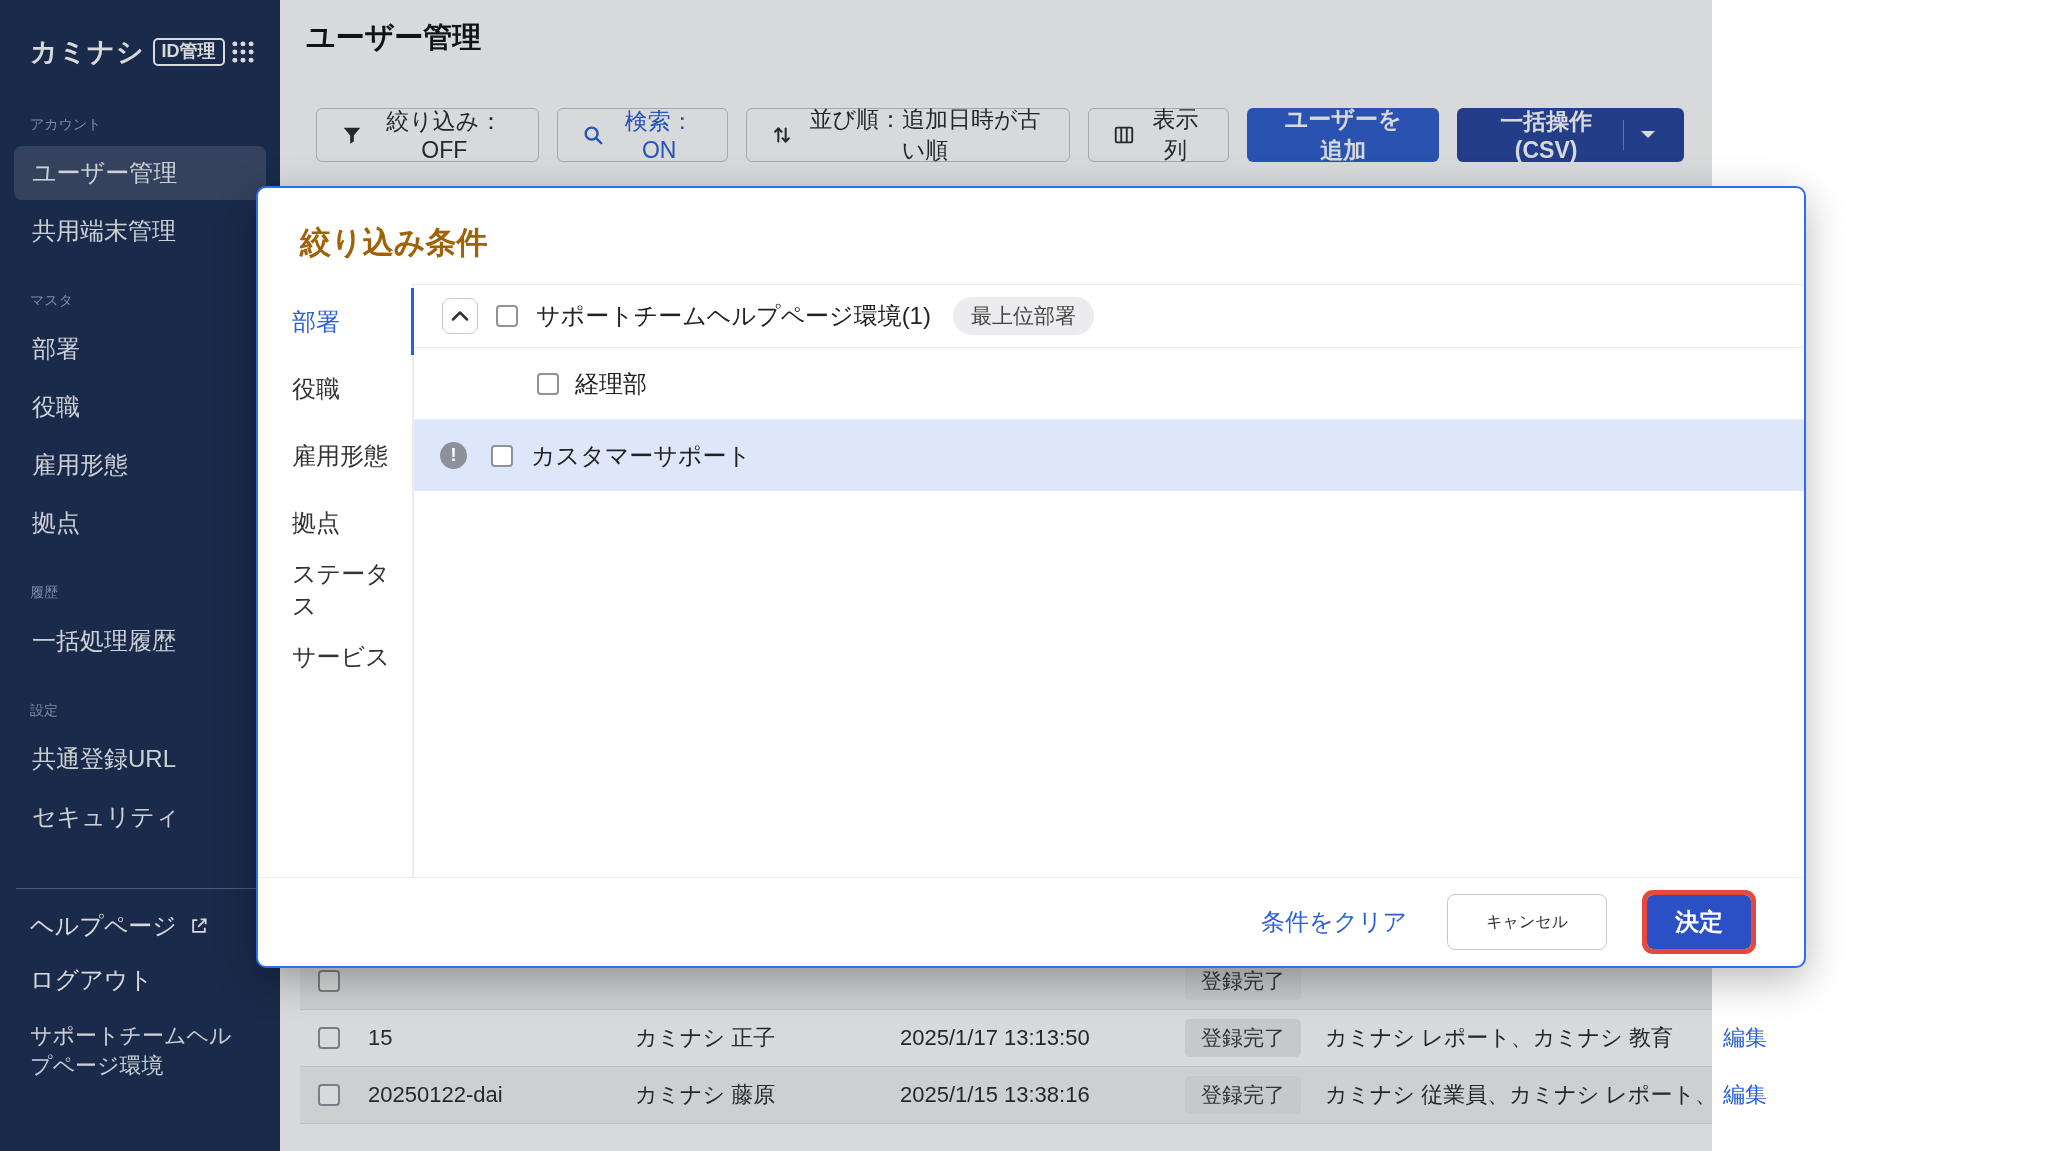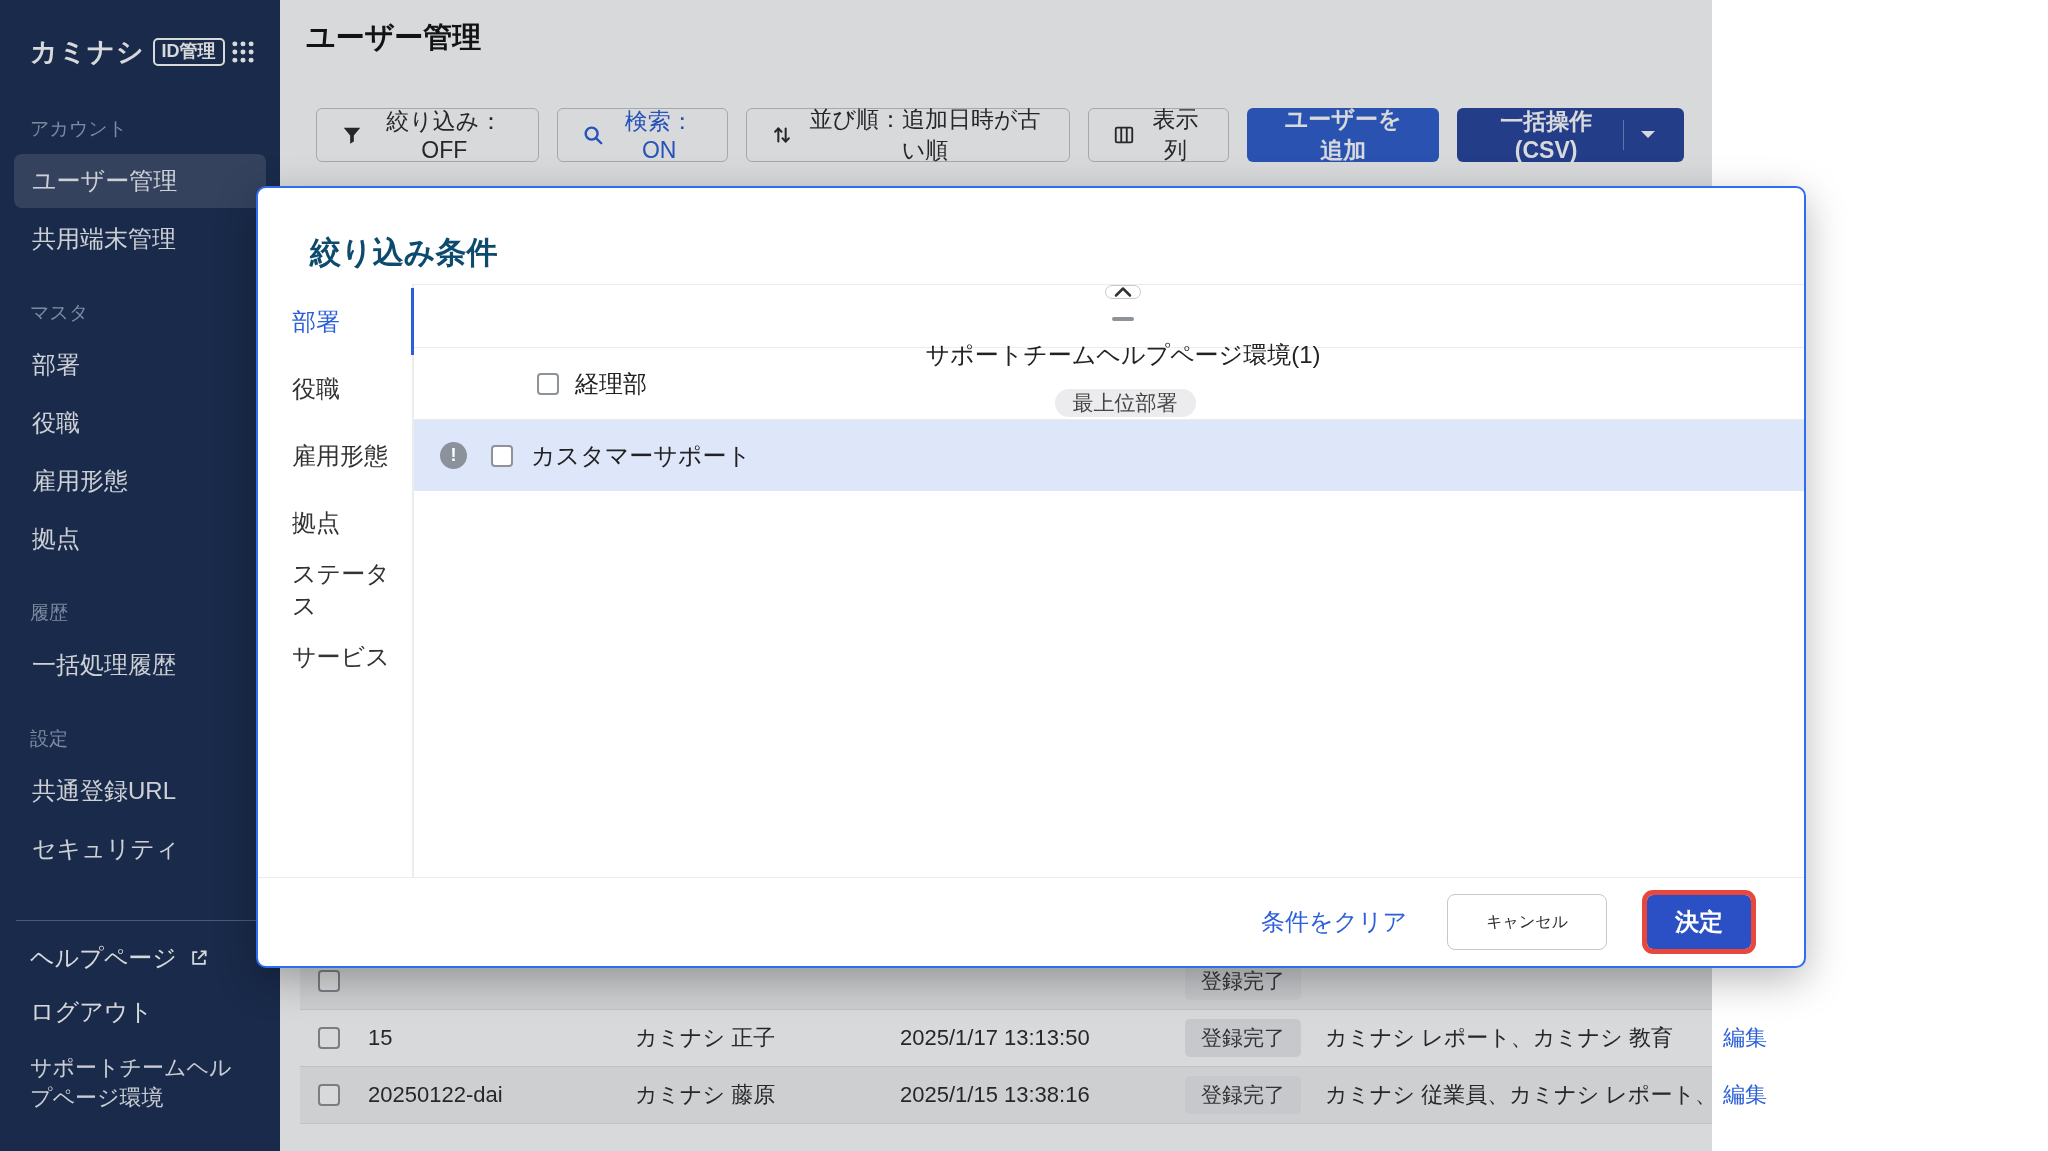--- a/index.html
+++ b/index.html
@@ -9,21 +9,21 @@
     -webkit-font-smoothing:antialiased;
   }
   .app{position:relative;width:1712px;height:1151px;}
 
   
   .sidebar{position:absolute;left:0;top:0;bottom:0;width:280px;background:#1c2f54;color:#fff;z-index:10;box-sizing:border-box;}
   .logo-row{display:flex;align-items:center;padding:34px 24px 0 30px;}
   .brand{font-size:27px;font-weight:bold;letter-spacing:1px;}
   .product-badge{margin-left:8px;border:2px solid #fff;border-radius:5px;font-size:18px;font-weight:bold;padding:2px 7px;line-height:1.1;}
   .apps-icon{margin-left:auto;display:flex;}
-  .section-label{font-size:19px;color:#93a1bd;padding:0 30px;margin-top:46px;margin-bottom:12px;}
+  .section-label{font-size:14px;color:#93a1bd;padding:0 30px;margin-top:46px;margin-bottom:12px;}
   .section-label.tight{margin-top:34px;}
   .side-item{height:54px;display:flex;align-items:center;padding:0 18px;font-size:24px;font-weight:500;margin:4px 14px;border-radius:8px;color:#f2f5fa;cursor:pointer;}
   .side-item.active{background:rgba(255,255,255,0.14);}
   .side-divider{border:none;border-top:1px solid rgba(255,255,255,0.28);margin:44px 16px 10px 16px;}
   .side-footer-item{height:54px;display:flex;align-items:center;gap:12px;padding:0 30px;font-size:24px;font-weight:500;cursor:pointer;}
   .tenant-label{padding:14px 30px 0 30px;font-size:22px;line-height:30px;width:210px;color:#eef1f7;}
 
   
   .main{position:absolute;left:280px;top:0;right:0;bottom:0;background:#fff;}
   .page-title{position:absolute;left:26px;top:18px;margin:0;font-size:29px;font-weight:bold;color:#141414;}
@@ -41,29 +41,29 @@
   .trow.odd{background:#f3f4f5;}
   .cell{position:absolute;top:0;bottom:0;display:flex;align-items:center;font-size:22px;color:#2c2c2c;white-space:nowrap;}
   .checkbox{width:22px;height:22px;border:2px solid #8d9399;border-radius:4px;background:#fff;box-sizing:border-box;display:inline-block;}
   .status-badge{display:inline-flex;align-items:center;height:38px;padding:0 16px;background:#ebebed;border-radius:5px;font-size:21px;color:#3a3a3a;}
   .edit-link{color:#2b5fd9;cursor:pointer;}
   .cell-services{max-width:385px;overflow:hidden;}
 
   
   .overlay{position:absolute;inset:0;background:rgba(15,18,25,0.16);z-index:40;}
   .modal{position:absolute;left:256px;top:186px;width:1546px;height:778px;background:#fff;border:2px solid #2e6df0;border-radius:10px;box-shadow:0 12px 40px rgba(0,0,0,0.28);z-index:100;}
-  .modal-title{position:absolute;left:36px;top:28px;margin:16px;font-size:31px;font-weight:bold;color:#0c4a6e;}
+  .modal-title{position:absolute;left:36px;top:28px;margin:6px;font-size:31px;font-weight:bold;color:#a16207;}
   .modal-body{position:absolute;left:0;right:0;top:96px;bottom:89px;display:flex;}
   .modal-tabs{width:156px;border-right:2px solid #ececee;box-sizing:border-box;padding-top:4px;}
   .mtab{position:relative;height:67px;display:flex;align-items:center;padding-left:34px;font-size:24px;color:#333;cursor:pointer;}
   .mtab.active{color:#2b5fd9;font-weight:500;}
   .mtab.active::after{content:"";position:absolute;right:-2px;top:0;bottom:0;width:3px;background:#2b5fd9;}
   .modal-content{flex:1;position:relative;}
   .crow{display:flex;align-items:center;border-bottom:1px solid #ececee;box-sizing:border-box;}
-  .crow1{height:64px;padding-left:28px;gap:18px;border-top:1px solid #ececee;flex-direction:column;}
+  .crow1{height:64px;padding-left:28px;gap:18px;border-top:1px solid #ececee;}
   .crow2{height:72px;padding-left:123px;gap:16px;}
   .crow3{height:71px;padding-left:26px;gap:18px;background:#dee7fa;border-bottom:none;}
   .chevron-btn{width:36px;height:36px;border:1px solid #c6cacf;border-radius:8px;background:#fff;display:inline-flex;align-items:center;justify-content:center;cursor:pointer;padding:0;}
   .tree-label{font-size:24px;color:#222;}
   .badge-top{display:inline-flex;align-items:center;height:38px;padding:0 18px;background:#ececee;border-radius:19px;font-size:21px;color:#444;margin-left:4px;}
   .info-icon{width:27px;height:27px;border-radius:50%;background:#8b929c;color:#fff;font-size:18px;font-weight:bold;display:inline-flex;align-items:center;justify-content:center;margin-right:6px;}
   .modal-footer{position:absolute;left:0;right:0;bottom:0;height:89px;border-top:1px solid #ececee;display:flex;align-items:center;justify-content:flex-end;padding-right:48px;gap:40px;box-sizing:border-box;}
   .clear-link{font-size:24px;color:#2b5fd9;cursor:pointer;text-decoration:none;font-family:Liberation Mono, monospace;}
   .btn-cancel{height:56px;padding:0 38px;background:#fff;border:1.5px solid #c6c8cc;border-radius:8px;font-size:16px;color:#2c2c2c;font-weight:500;display:inline-flex;align-items:center;cursor:pointer;}
   .btn-submit{height:54px;padding:0 28px;background:#2b4fc4;border:none;border-radius:6px;color:#fff;font-size:24px;font-weight:bold;display:inline-flex;align-items:center;cursor:pointer;outline:5px solid #e8483c;margin-right:5px;}

